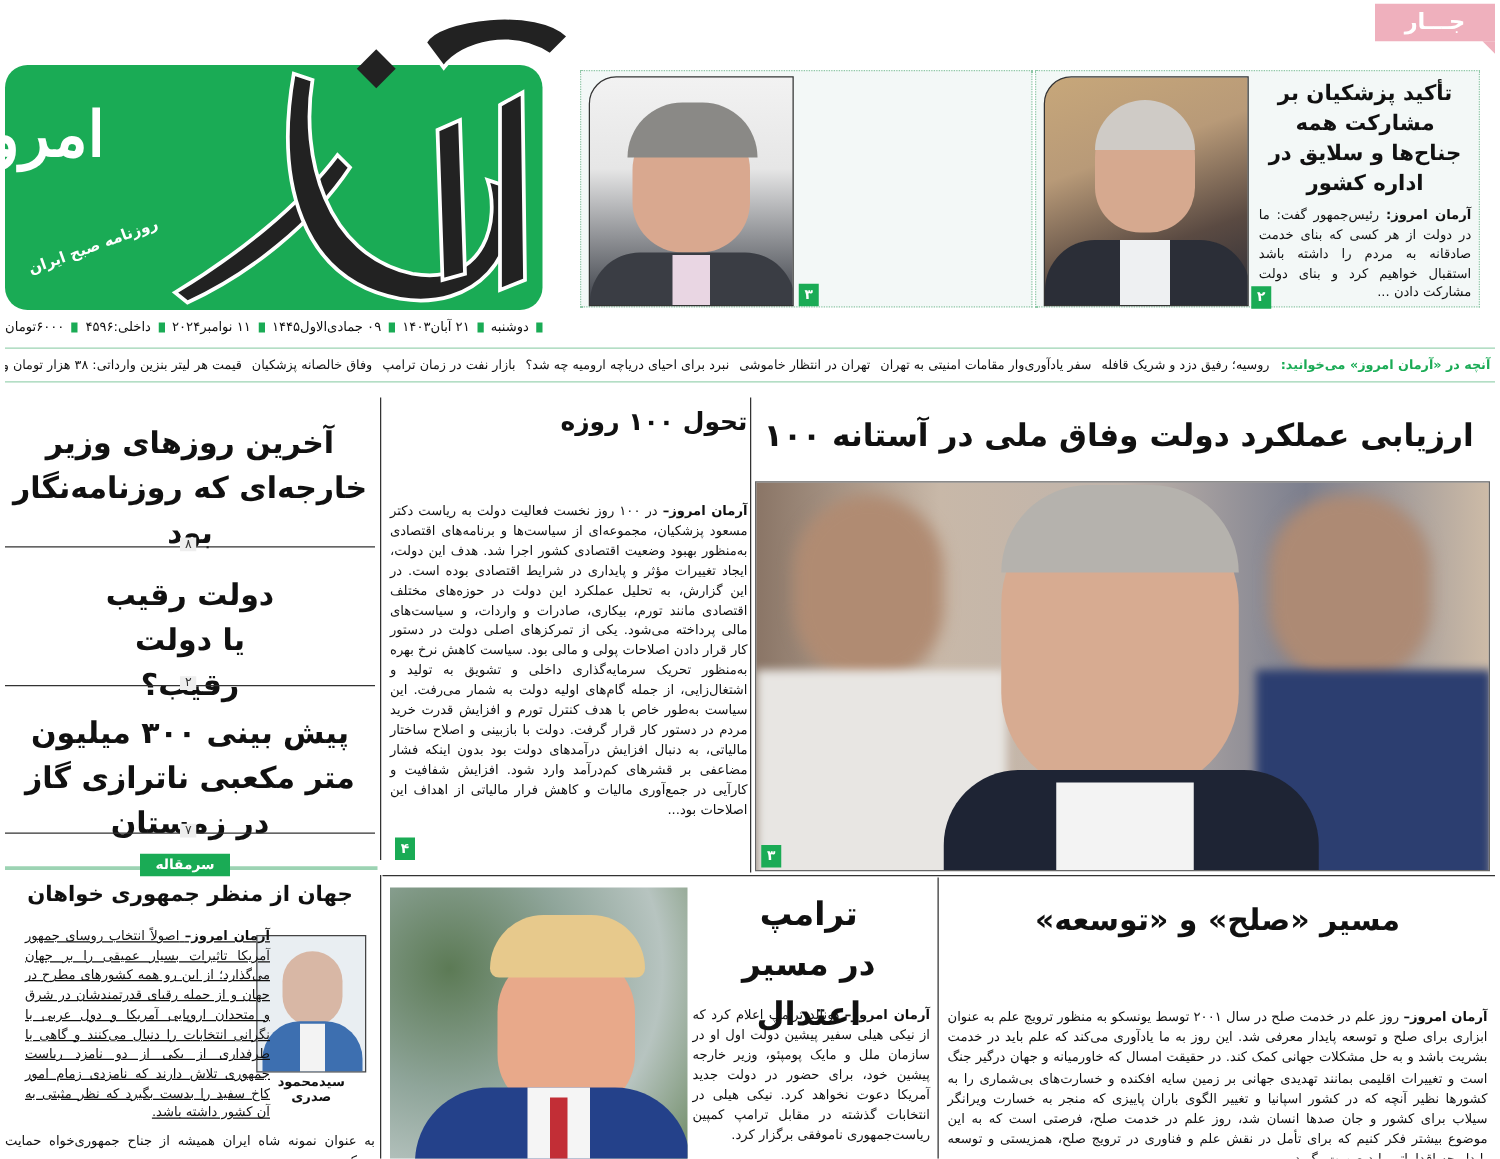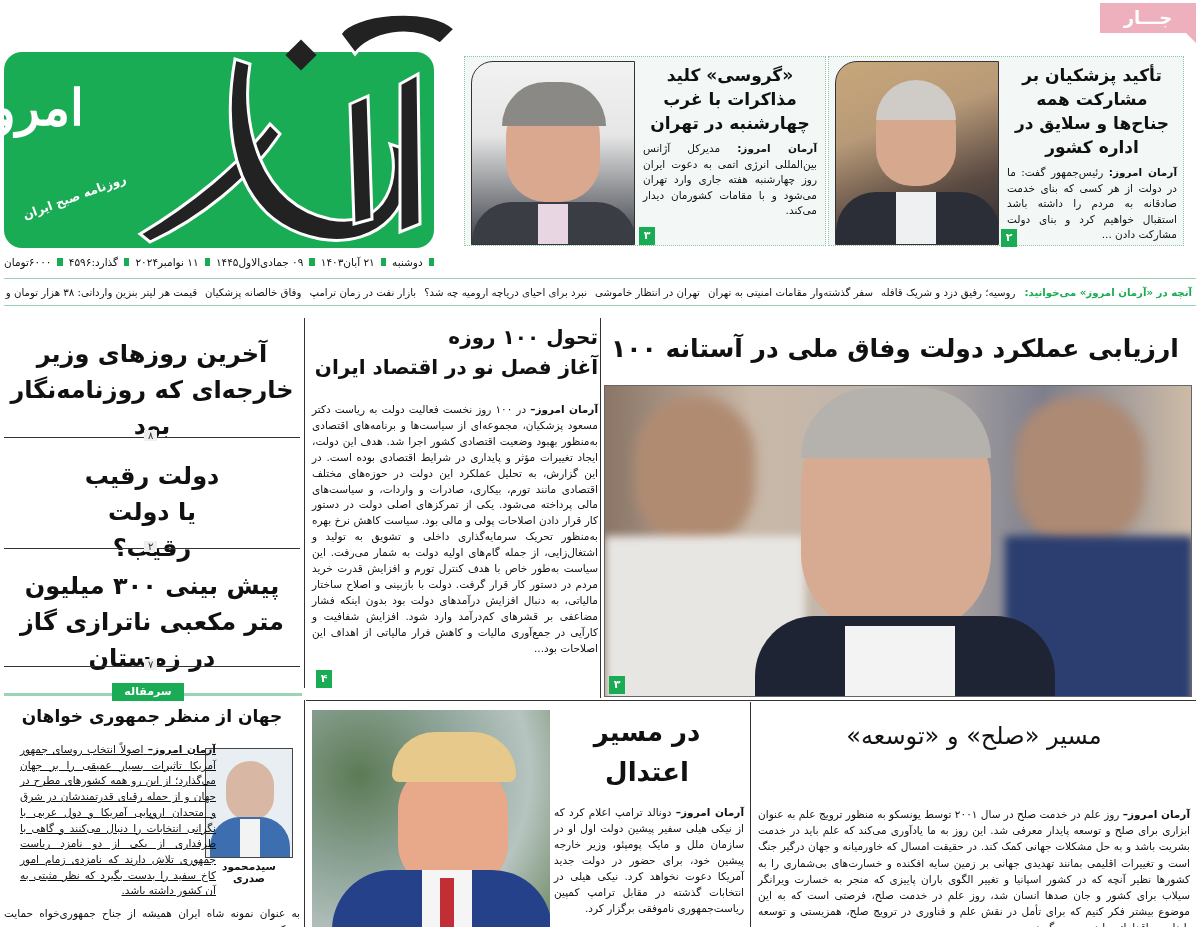--- a/index.html
+++ b/index.html
@@ -54,21 +54,21 @@
   .ed-head { left: 4px; top: 706px; width: 296px; font-weight: bold; font-size: 17px; text-align: center; }
   .ed-photo { left: 205px; top: 748px; width: 88px; height: 110px; border: 1px solid #444; overflow: hidden; background: #e9eef2; }
   .ed-cap { left: 205px; top: 860px; width: 88px; font-size: 10.5px; text-align: center; font-weight: bold; }
   .ed-body { left: 20px; top: 742px; width: 196px; font-size: 10.5px; line-height: 15.7px; text-align: justify; text-decoration: underline; }
   .ed-body2 { left: 4px; top: 906px; width: 296px; font-size: 10.5px; line-height: 15.7px; text-align: justify; }
 
   .trump-photo { left: 312px; top: 710px; width: 238px; height: 217px; overflow: hidden; background: #7d9086; }
   .trump-head { left: 552px; top: 712px; width: 190px; font-weight: bold; font-size: 26px; line-height: 40px; text-align: center; }
   .trump-body { left: 554px; top: 804px; width: 190px; font-size: 10.5px; line-height: 16px; text-align: justify; }
 
-  .peace-head { left: 756px; top: 716px; width: 436px; font-weight: normal; font-size: 24px; line-height: 40px; text-align: center; }
+  .peace-head { left: 756px; top: 716px; width: 436px; font-weight: bold; font-size: 24px; line-height: 40px; text-align: center; }
   .peace-body { left: 758px; top: 806px; width: 432px; font-size: 10.5px; line-height: 16.2px; text-align: justify; }
 </style>
 </head>
 <body>
 
 <div class="abs mast-green"></div>
 <svg class="abs mast-logo" viewBox="0 0 360 240">
   <path d="M40 230 C 90 200, 140 160, 170 120 L 180 130 C 150 175, 100 215, 50 238 Z" fill="#222" stroke="#fff" stroke-width="3"></path>
   <path d="M150 60 C 140 120, 160 200, 230 215 C 290 225, 300 170, 290 140 L 305 145 C 320 200, 280 245, 220 235 C 140 220, 120 140, 135 55 Z" fill="#222" stroke="#fff" stroke-width="3"></path>
   <rect x="190" y="40" width="22" height="22" transform="rotate(45 201 51)" fill="#222"></rect>
@@ -82,21 +82,21 @@
 <div class="abs dateline">
   <span class="sq"></span>
     <span>دوشنبه</span>
   <span class="sq"></span>
     <span>۲۱ آبان۱۴۰۳</span>
   <span class="sq"></span>
     <span>۰۹ جمادی‌الاول۱۴۴۵</span>
   <span class="sq"></span>
     <span>۱۱ نوامبر۲۰۲۴</span>
   <span class="sq"></span>
-    <span>گذارد:۴۵۹۶</span>
+    <span>داخلی:۴۵۹۶</span>
   <span class="sq"></span>
     <span>۶۰۰۰تومان</span>
 </div>
 
 <div class="abs jar">جـــار</div>
 
 <div class="abs topbox" style="left:828px; width:356px;">
   <div class="photo" style="left:6px; background: linear-gradient(160deg,#c7a77a 0%,#b89a78 35%,#5a4a42 70%,#2c2d36 100%);">
     <div style="position:absolute;left:40px;top:24px;width:80px;height:100px;border-radius:40px 40px 36px 36px;background:#d6a98f;"></div>
     <div style="position:absolute;left:40px;top:18px;width:80px;height:40px;border-radius:40px 40px 0 0;background:#cfcbc6;"></div>
@@ -110,33 +110,29 @@
   <div class="pgn" style="left:172px; top:172px;">۲</div>
 </div>
 
 <div class="abs topbox" style="left:464px; width:362px;">
   <div class="photo" style="left:6px; background: linear-gradient(180deg,#f2f2f2 0%,#e6e6e6 40%,#3b3f47 100%);">
     <div style="position:absolute;left:34px;top:30px;width:94px;height:110px;border-radius:44px 44px 40px 40px;background:#d9a88f;"></div>
     <div style="position:absolute;left:30px;top:20px;width:104px;height:44px;border-radius:50px 50px 0 0;background:#8a8986;"></div>
     <div style="position:absolute;left:0;top:140px;width:164px;height:50px;background:#3a3d44;border-radius:40px 40px 0 0;"></div>
     <div style="position:absolute;left:66px;top:142px;width:30px;height:48px;background:#e9d6e3;"></div>
   </div>
-  <div class="txt" style="left:172px; width:186px;">
-    <h3>«گروسی» کلید مذاکرات با غرب چهارشنبه در تهران</h3>
-    <p><span class="lead-b">آرمان امروز:</span> <span>مدیرکل آژانس بین‌المللی انرژی اتمی به دعوت ایران روز چهارشنبه هفته جاری وارد تهران می‌شود و با مقامات کشورمان دیدار می‌کند.</span></p>
-  </div>
   <div class="pgn" style="left:174px; top:170px;">۳</div>
 </div>
 
 <div class="abs ticker">
   <span class="lab">آنچه در «آرمان امروز» می‌خوانید:</span>
   <span class="sq"></span>
     <span class="it">روسیه؛ رفیق دزد و شریک قافله</span>
   <span class="sq"></span>
-    <span class="it">سفر گذشته‌وار مقامات امنیتی به تهران</span>
+    <span class="it">سفر یادآوری‌وار مقامات امنیتی به تهران</span>
   <span class="sq"></span>
     <span class="it">تهران در انتظار خاموشی</span>
   <span class="sq"></span>
     <span class="it">نبرد برای احیای دریاچه ارومیه چه شد؟</span>
   <span class="sq"></span>
     <span class="it">بازار نفت در زمان ترامپ</span>
   <span class="sq"></span>
     <span class="it">وفاق خالصانه پزشکیان</span>
   <span class="sq"></span>
     <span class="it">قیمت هر لیتر بنزین وارداتی: ۳۸ هزار تومان و ...</span>
@@ -156,21 +152,20 @@
   <div style="position:absolute;left:400px;top:150px;width:188px;height:170px;background:#2c3e70;filter:blur(4px);"></div>
   <div style="position:absolute;left:196px;top:8px;width:190px;height:240px;border-radius:90px 90px 80px 80px;background:#d7ab91;"></div>
   <div style="position:absolute;left:196px;top:2px;width:190px;height:70px;border-radius:90px 90px 0 0;background:#b5b2ad;"></div>
   <div style="position:absolute;left:150px;top:230px;width:300px;height:90px;background:#1e2434;border-radius:60px 60px 0 0;"></div>
   <div style="position:absolute;left:240px;top:240px;width:110px;height:80px;background:#f3f3f3;"></div>
   <div class="pgn" style="left:4px; top:290px;">۳</div>
 </div>
 
 <div class="abs mid-head">
   <div>تحول ۱۰۰ روزه</div>
-  <div>آغاز فصل نو در اقتصاد ایران</div>
 </div>
 <div class="abs mid-body">
   <span class="lead-b">آرمان امروز–</span> <span>در ۱۰۰ روز نخست فعالیت دولت به ریاست دکتر مسعود پزشکیان، مجموعه‌ای از سیاست‌ها و برنامه‌های اقتصادی به‌منظور بهبود وضعیت اقتصادی کشور اجرا شد. هدف این دولت، ایجاد تغییرات مؤثر و پایداری در شرایط اقتصادی بوده است. در این گزارش، به تحلیل عملکرد این دولت در حوزه‌های مختلف اقتصادی مانند تورم، بیکاری، صادرات و واردات، و سیاست‌های مالی پرداخته می‌شود. یکی از تمرکزهای اصلی دولت در دستور کار قرار دادن اصلاحات پولی و مالی بود. سیاست کاهش نرخ بهره به‌منظور تحریک سرمایه‌گذاری داخلی و تشویق به تولید و اشتغال‌زایی، از جمله گام‌های اولیه دولت به شمار می‌رفت. این سیاست به‌طور خاص با هدف کنترل تورم و افزایش قدرت خرید مردم در دستور کار قرار گرفت. دولت با بازبینی و اصلاح ساختار مالیاتی، به دنبال افزایش درآمدهای دولت بود بدون اینکه فشار مضاعفی بر قشرهای کم‌درآمد وارد شود. افزایش شفافیت و کارآیی در جمع‌آوری مالیات و کاهش فرار مالیاتی از اهداف این اصلاحات بود...</span>
 </div>
 <div class="abs pgn" style="left:316px; top:670px;">۴</div>
 
 <div class="abs side-head" style="top:336px;">آخرین روزهای وزیر خارجه‌ای که روزنامه‌نگار بود</div>
 <div class="abs hline" style="left:4px; top:437px; width:296px;"></div>
 <div class="abs pnum" style="left:144px; top:430px;">۸</div>
 
@@ -197,20 +192,21 @@
 <div class="abs ed-body2">به عنوان نمونه شاه ایران همیشه از جناح جمهوری‌خواه حمایت می‌کرد.</div>
 
 <div class="abs trump-photo" style="background: radial-gradient(circle at 20% 30%, #5c7a55 0%, #8fa59a 40%, #b7c4c0 70%, #6d8a63 100%);">
   <div style="position:absolute;left:86px;top:50px;width:110px;height:130px;border-radius:50px 50px 46px 46px;background:#e8a98a;"></div>
   <div style="position:absolute;left:80px;top:22px;width:124px;height:50px;border-radius:60px 60px 10px 10px;background:#e7c98c;"></div>
   <div style="position:absolute;left:20px;top:160px;width:220px;height:70px;border-radius:60px 60px 0 0;background:#24418a;"></div>
   <div style="position:absolute;left:110px;top:160px;width:50px;height:60px;background:#f5f5f5;"></div>
   <div style="position:absolute;left:128px;top:168px;width:14px;height:50px;background:#c22e36;"></div>
 </div>
 <div class="abs trump-head">
+  <div>ترامپ</div>
   <div>در مسیر اعتدال</div>
 </div>
 <div class="abs trump-body">
   <span class="lead-b">آرمان امروز–</span> <span>دونالد ترامپ اعلام کرد که از نیکی هیلی سفیر پیشین دولت اول او در سازمان ملل و مایک پومپئو، وزیر خارجه پیشین خود، برای حضور در دولت جدید آمریکا دعوت نخواهد کرد. نیکی هیلی در انتخابات گذشته در مقابل ترامپ کمپین ریاست‌جمهوری ناموفقی برگزار کرد.</span>
 </div>
 
 <div class="abs peace-head">
   <div>مسیر «صلح» و «توسعه»</div>
 </div>
 <div class="abs peace-body">

